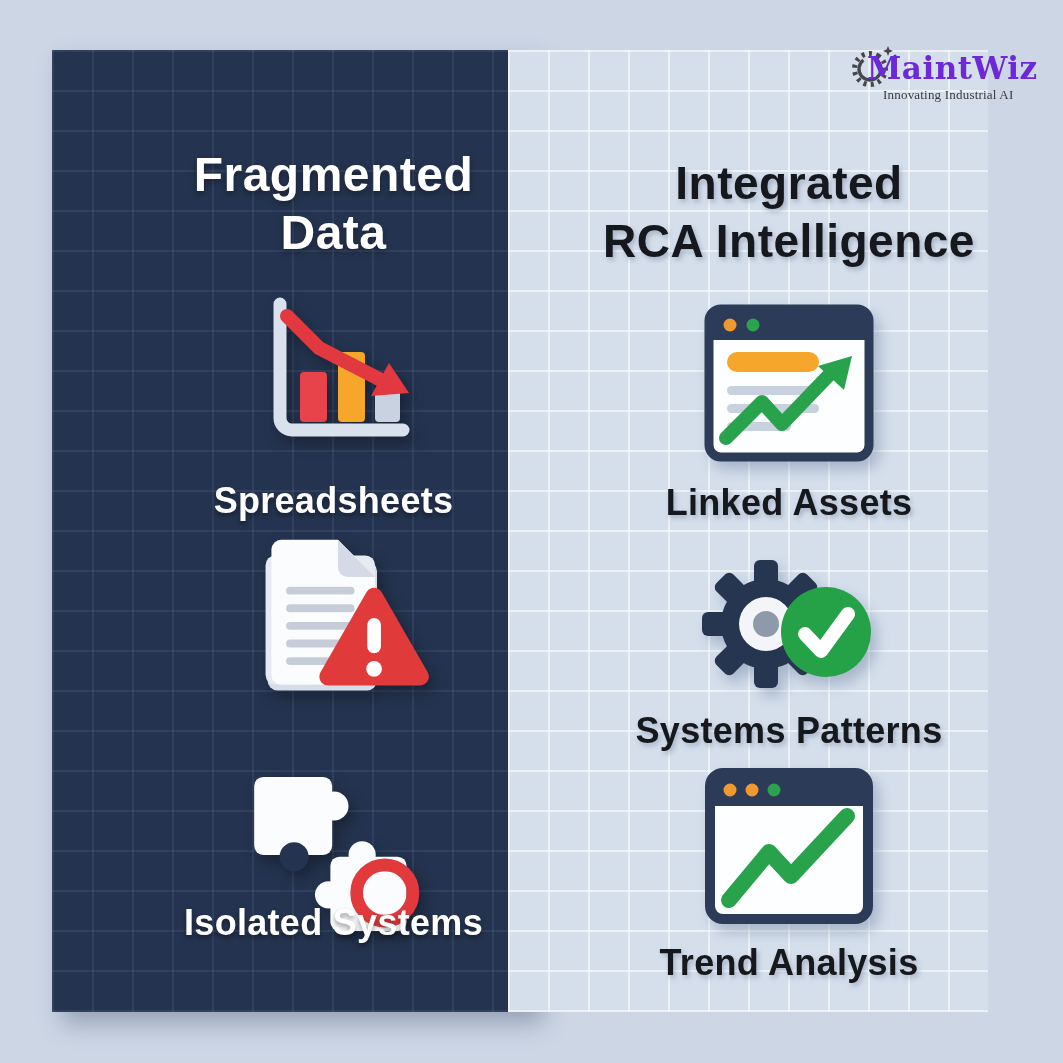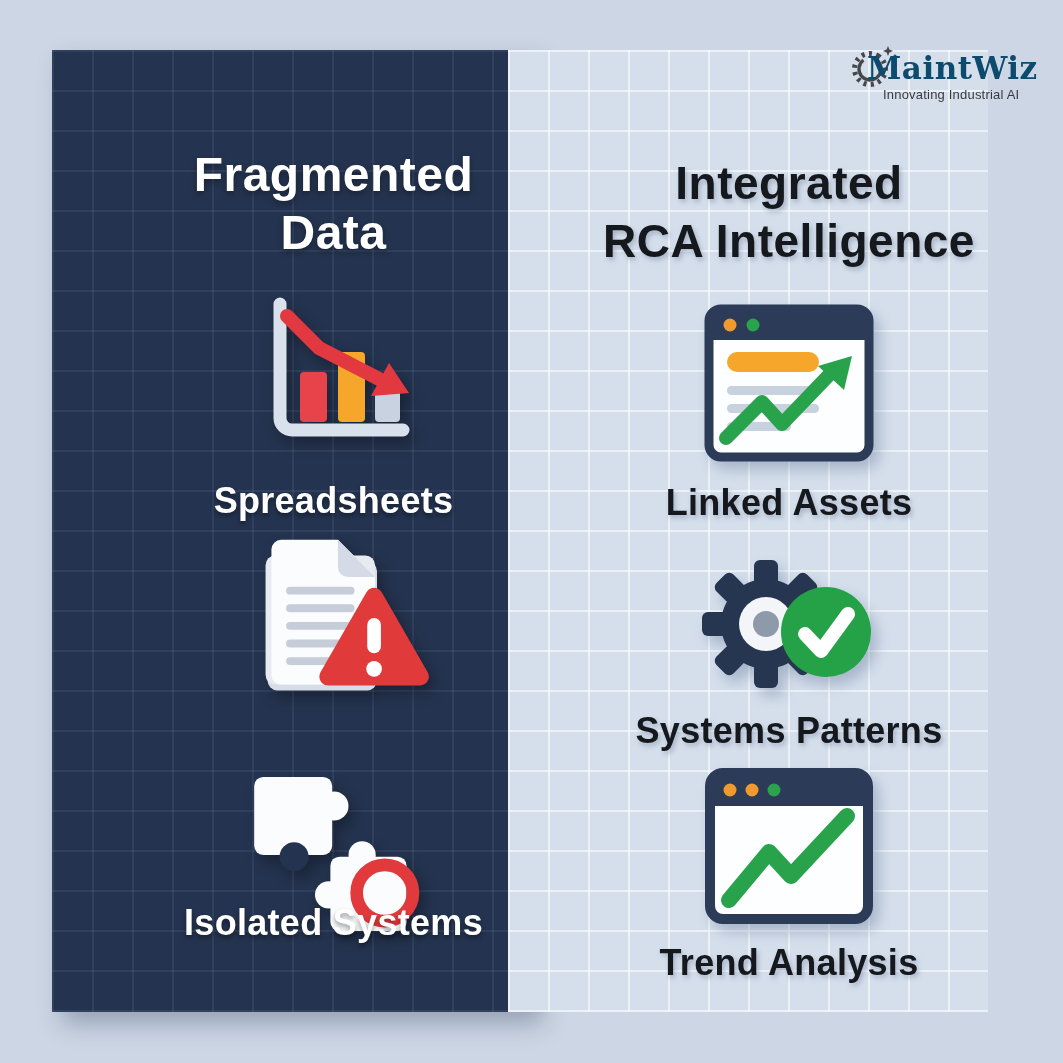--- a/index.html
+++ b/index.html
@@ -50,25 +50,25 @@
   .icon{margin:0;display:flex;justify-content:center;}
   .icon-dark  svg{filter:drop-shadow(5px 7px 7px rgba(0,0,0,0.30));}
   .icon-light svg{filter:drop-shadow(6px 8px 7px rgba(110,130,160,0.45));}
 
   
   .logo{position:absolute;left:850px;top:40px;width:180px;height:62px;}
   .logo-gear{position:absolute;left:0;top:0;}
   .logo-name{
     position:absolute;left:17px;top:10px;
     font-family:"DejaVu Serif", serif;font-size:31px;font-weight:600;
-    color:#0c4a6e;letter-spacing:0.5px;
+    color:#6d28d9;letter-spacing:0.5px;
   }
   .logo-tagline{
     position:absolute;left:33px;top:47px;
-    font-family:Liberation Sans, sans-serif;font-size:13px;
+    font-family:Liberation Serif, serif;font-size:13px;
     color:#3a3a3e;letter-spacing:0.2px;
   }
 </style>
 </head>
 <body>
 
 <div class="canvas">
 
   <section class="panel panel-left">
 

